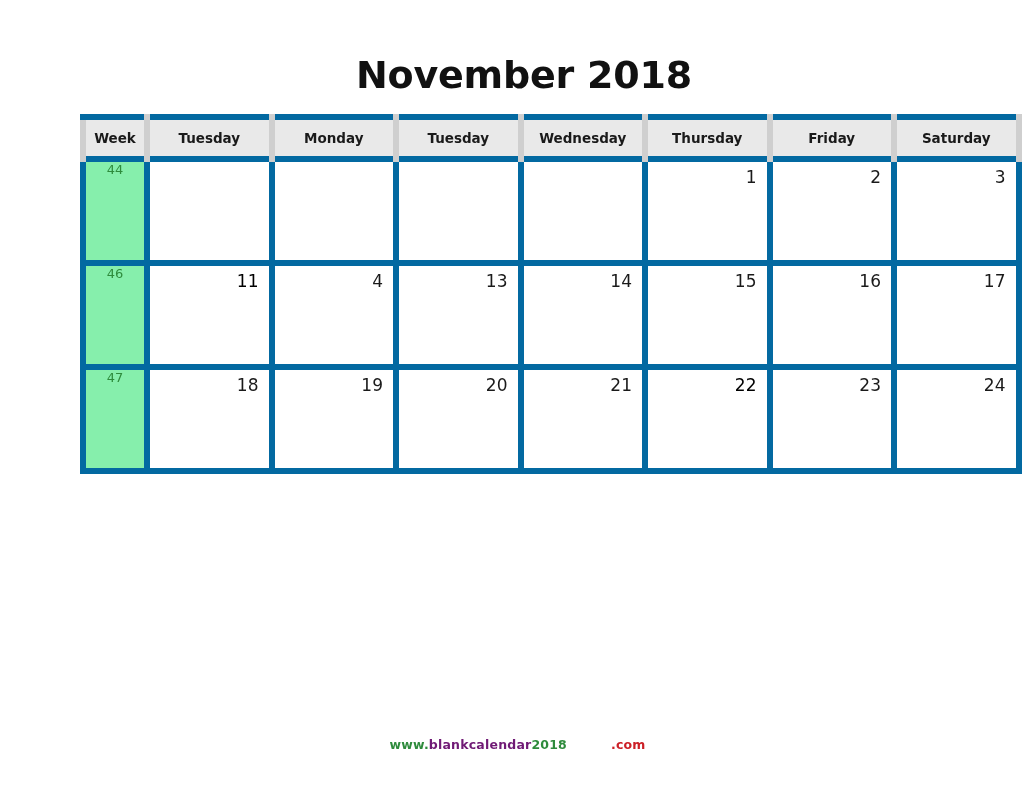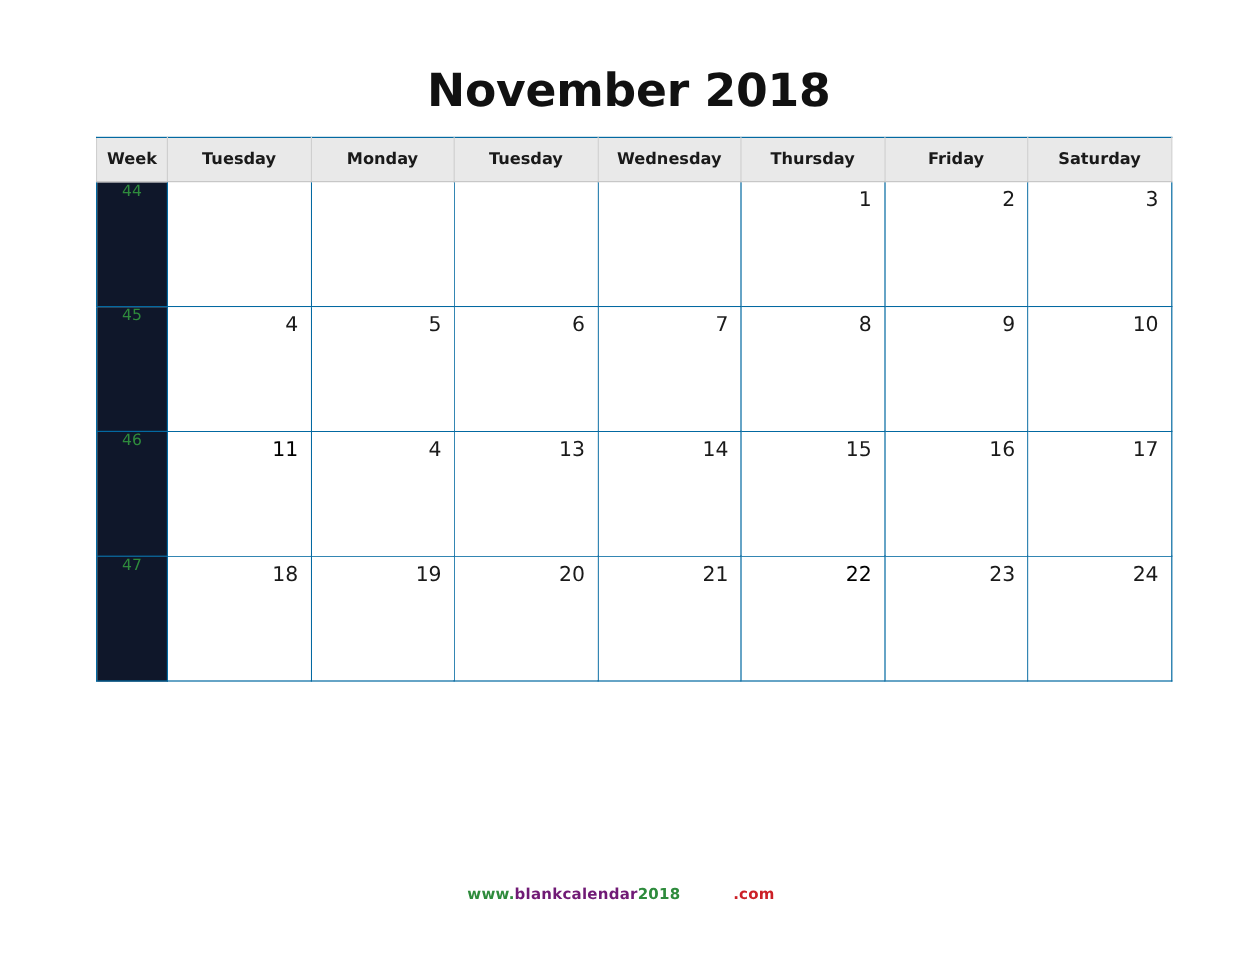--- a/index.html
+++ b/index.html
@@ -47,21 +47,21 @@
   }
 
   table.calendar {
     border-collapse: collapse;
     width: 888px;
     table-layout: fixed;
   }
 
   table.calendar th,
   table.calendar td {
-    border: 1px solid #0369a1;
+    border: 6px solid #0369a1;
     padding: 0;
     vertical-align: top;
   }
 
   
   table.calendar thead th {
     background: #e9e9e9;
     height: 36px;
     font-size: 13.5px;
     font-weight: bold;
@@ -78,21 +78,21 @@
 
   
   table.calendar tbody tr { height: 104px; }
 
   td.week-cell {
     width: 58px;
     text-align: center;
     vertical-align: middle;
     font-size: 13px;
     color: #2e8b3c;
-    background: #0f172a;
+    background: #86efac;
   }
 
   td.day-cell {
     background: #ffffff;
     position: relative;
   }
 
   .daynum {
     display: block;
     text-align: right;
@@ -168,44 +168,20 @@
               <span class="daynum">1</span>
             </td>
             <td class="day-cell">
               <span class="daynum">2</span>
             </td>
             <td class="day-cell">
               <span class="daynum">3</span>
             </td>
           </tr>
           <tr>
-            <td class="week-cell">45</td>
-            <td class="day-cell">
-              <span class="daynum">4</span>
-            </td>
-            <td class="day-cell">
-              <span class="daynum">5</span>
-            </td>
-            <td class="day-cell">
-              <span class="daynum">6</span>
-            </td>
-            <td class="day-cell">
-              <span class="daynum">7</span>
-            </td>
-            <td class="day-cell">
-              <span class="daynum">8</span>
-            </td>
-            <td class="day-cell">
-              <span class="daynum">9</span>
-            </td>
-            <td class="day-cell">
-              <span class="daynum">10</span>
-            </td>
-          </tr>
-          <tr>
             <td class="week-cell">46</td>
             <td class="day-cell">
               <span class="daynum holiday">11</span>
             </td>
             <td class="day-cell">
               <span class="daynum">4</span>
             </td>
             <td class="day-cell">
               <span class="daynum">13</span>
             </td>

